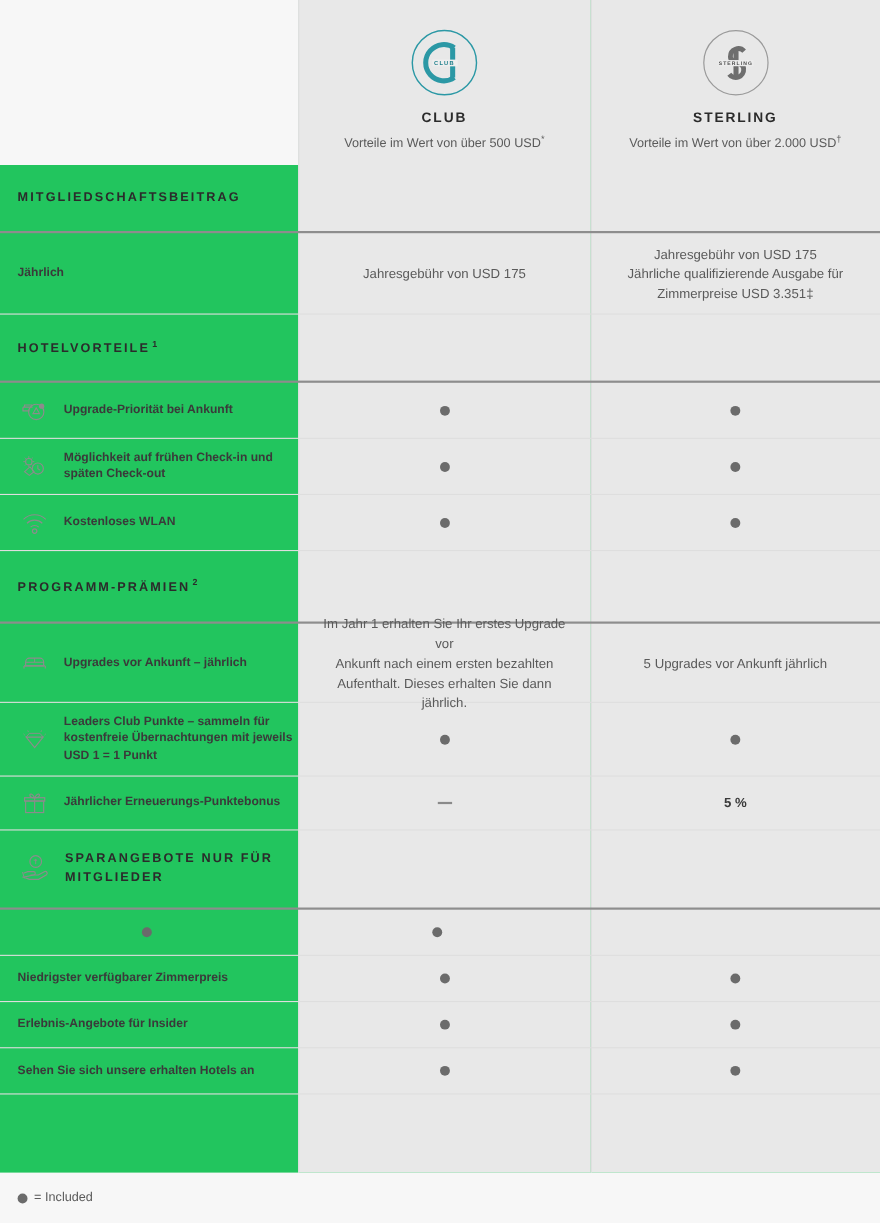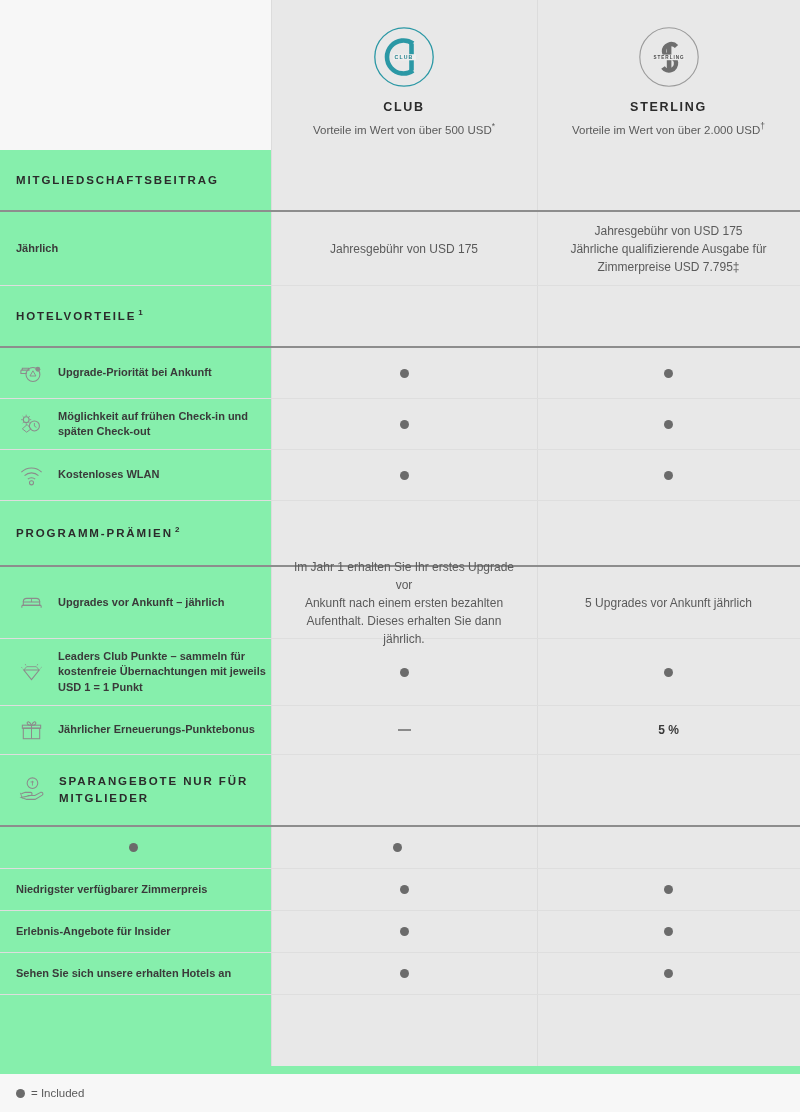--- a/index.html
+++ b/index.html
@@ -7,21 +7,21 @@
     width: 800px;
     height: 1112px;
     font-family: "Liberation Sans", sans-serif;
     background: #f7f7f7;
     overflow: hidden;
   }
   .comparison-table {
     position: relative;
     width: 800px;
     height: 1112px;
-    background: #86efac;
+    background: #22c55e;
   }
 
   
   .col-bg {
     position: absolute;
     top: 0;
     bottom: 46px;
     background: #e8e8e8;
     z-index: 0;
   }
@@ -152,21 +152,21 @@
     justify-content: center;
   }
   .icon-slot svg { display: block; }
 
   
   .legend {
     position: absolute;
     left: 0;
     bottom: 0;
     width: 800px;
-    height: 38px;
+    height: 46px;
     background: #f7f7f7;
     display: flex;
     align-items: center;
     padding-left: 16px;
     z-index: 3;
   }
   .legend-text {
     font-size: 11.5px;
     color: #5a5a5a;
     margin-left: 6px;
@@ -241,21 +241,21 @@
           <span class="label-text">Jährlich</span>
         </div>
       </div>
       <div class="cell-val">
         <span class="val-text">Jahresgebühr von USD 175</span>
       </div>
       <div class="cell-val last">
         <span class="val-text">
           <span>Jahresgebühr von USD 175</span><br>
           <span>Jährliche qualifizierende Ausgabe für</span><br>
-          <span>Zimmerpreise USD 7.795‡</span>
+          <span>Zimmerpreise USD 3.351‡</span>
         </span>
       </div>
     </div>
 
     <div class="row row-section">
       <div class="cell-label">
         <span class="section-title">
           <span>HOTELVORTEILE</span><sup>1</sup>
         </span>
       </div>

